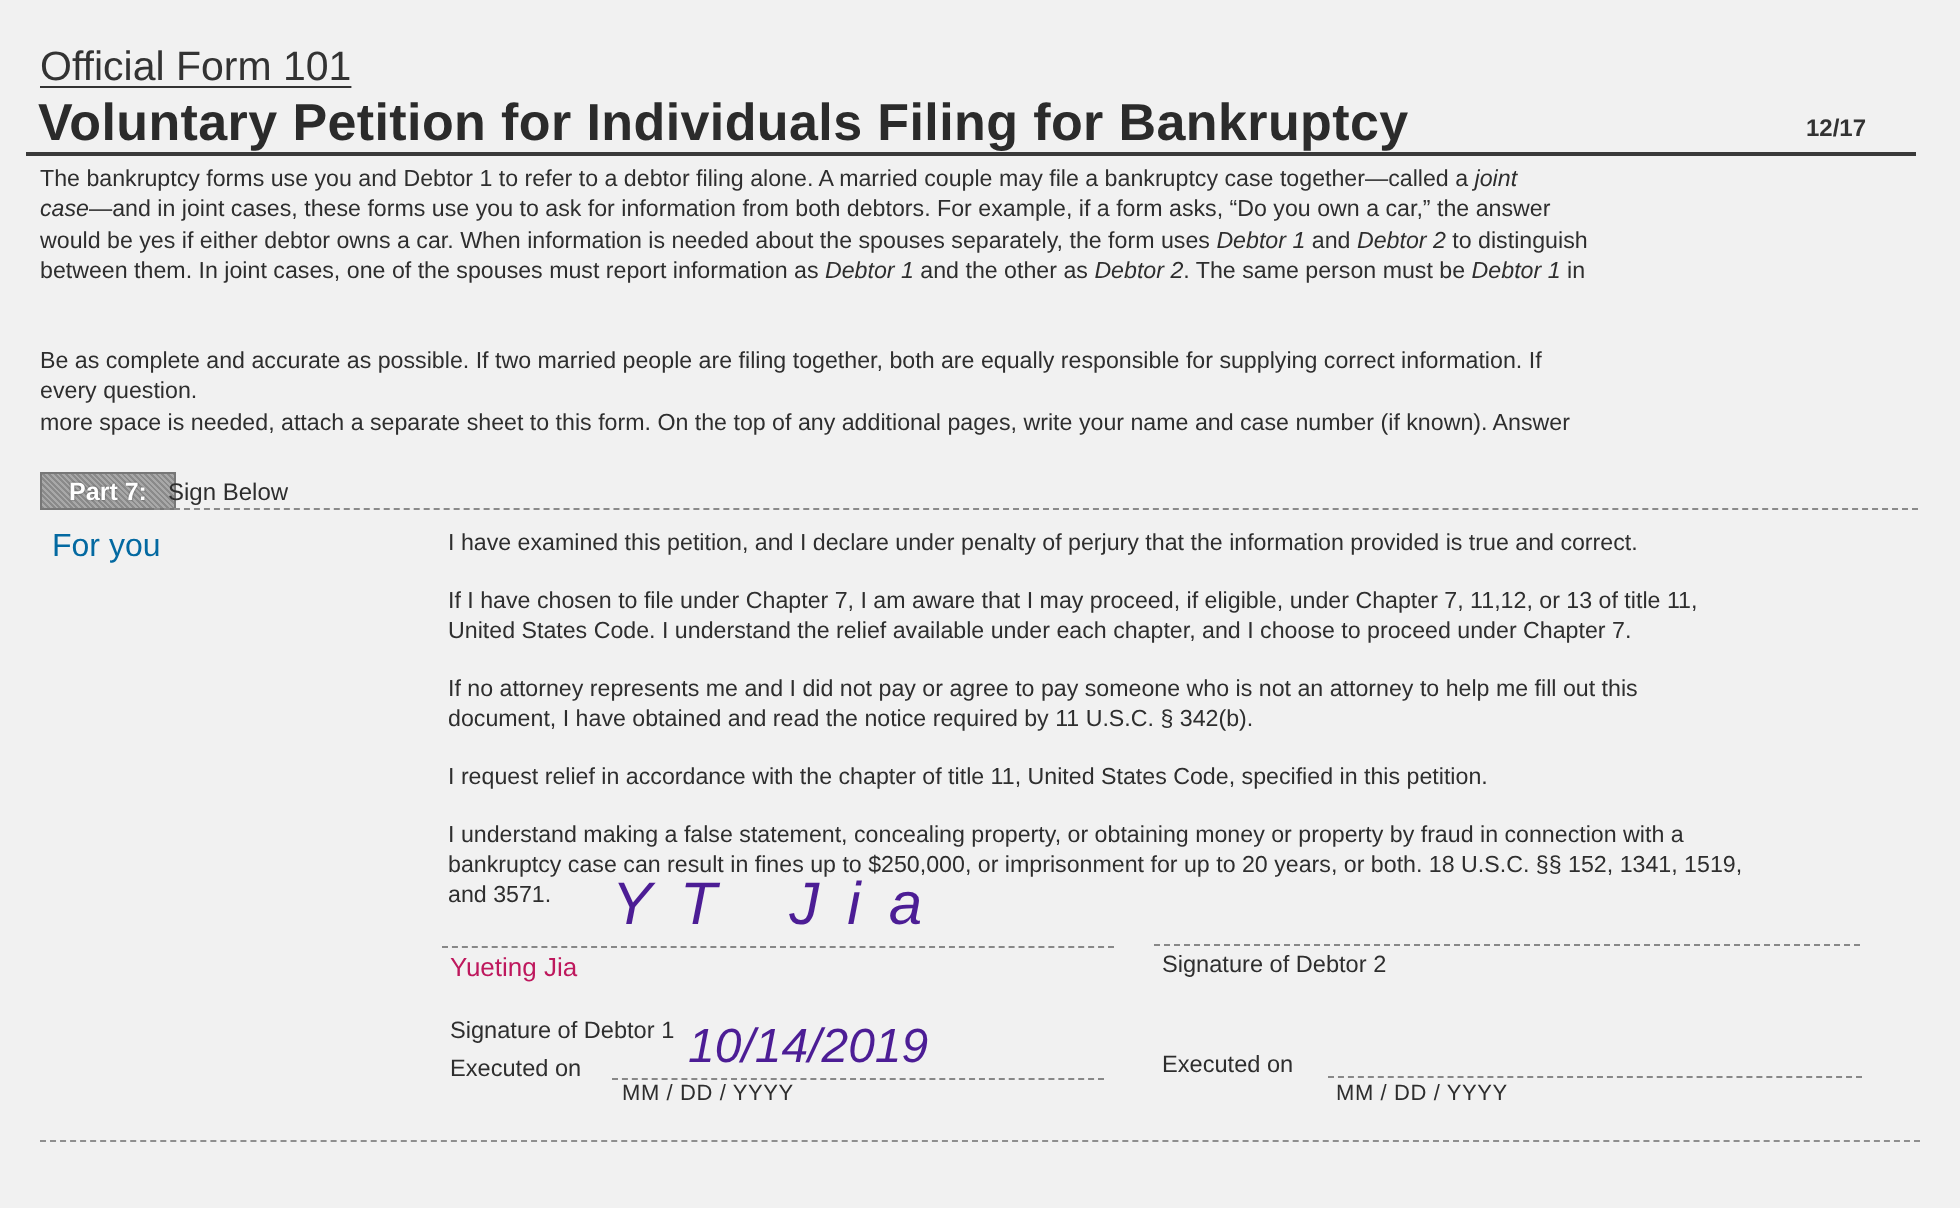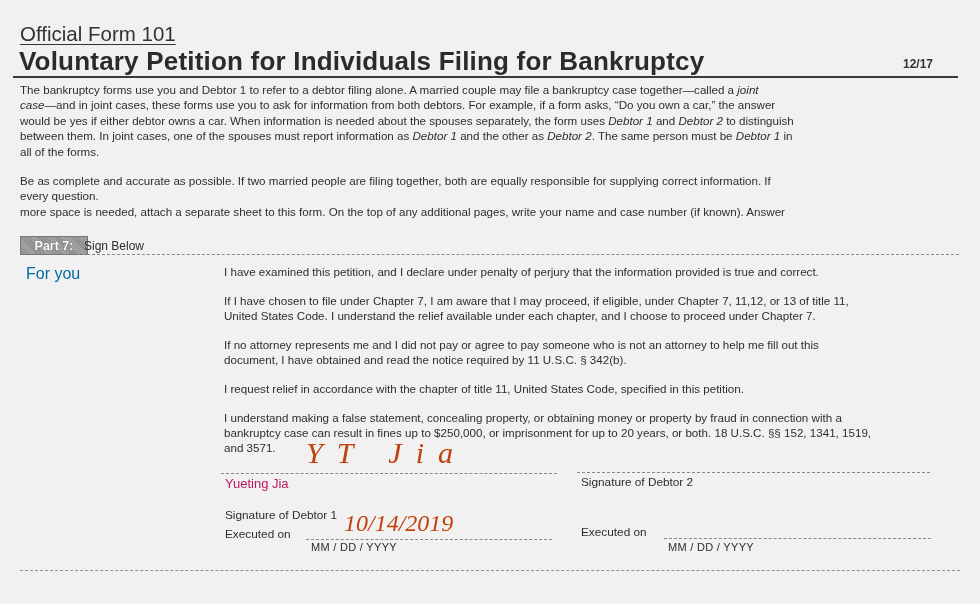--- a/index.html
+++ b/index.html
@@ -34,39 +34,38 @@
   .part-title { left:84px; top:239px; font-size:12px; color:#2e2e2e; }
   .part-rule { left:77px; top:254px; width:882px; border-top:1px dashed #8a8a8a; }
   .for-you { left:26px; top:265px; font-size:16px; color:#0369a1; }
   .decl {
     left:224px; width:730px; font-size:11.6px; line-height:15px; color:#2e2e2e;
   }
   .sig-line { border-top:1px dashed #888; height:0; }
   .small { font-size:11.8px; color:#2e2e2e; }
   .name { font-size:13px; color:#be185d; }
   .hand {
-    font-family:Liberation Serif, serif; font-style:italic; color:#c2410c;
+    font-family:Liberation Sans, sans-serif; font-style:italic; color:#4c1d95;
   }
   .date-hint { font-size:11px; color:#2e2e2e; letter-spacing:0.3px; }
   .bottom-rule { left:20px; top:570px; width:940px; border-top:1px dashed #8f8f8f; }
 </style>
 </head>
 <body>
 
 <div class="abs form-no">Official Form 101</div>
 <div class="abs title">Voluntary Petition for Individuals Filing for Bankruptcy</div>
 <div class="abs edition">12/17</div>
 <div class="abs title-rule"></div>
 
 <div class="abs intro" style="top:82px;">
   <div><span>The bankruptcy forms use you and Debtor 1 to refer to a debtor filing alone. A married couple may file a bankruptcy case together—called a </span><i>joint</i></div>
   <div><i>case</i><span>—and in joint cases, these forms use you to ask for information from both debtors. For example, if a form asks, “Do you own a car,” the answer</span></div>
   <div><span>would be yes if either debtor owns a car. When information is needed about the spouses separately, the form uses </span><i>Debtor 1</i><span> and </span><i>Debtor 2</i><span> to distinguish</span></div>
   <div><span>between them. In joint cases, one of the spouses must report information as </span><i>Debtor 1</i><span> and the other as </span><i>Debtor 2</i><span>. The same person must be </span><i>Debtor 1</i><span> in</span></div>
-  <div>all of the forms.</div>
 </div>
 
 <div class="abs intro" style="top:173px;">
   <div>Be as complete and accurate as possible. If two married people are filing together, both are equally responsible for supplying correct information. If</div>
   <div>every question.</div>
   <div>more space is needed, attach a separate sheet to this form. On the top of any additional pages, write your name and case number (if known). Answer</div>
 </div>
 
 <div class="abs part-badge">Part 7:</div>
 <div class="abs part-title">Sign Below</div>

